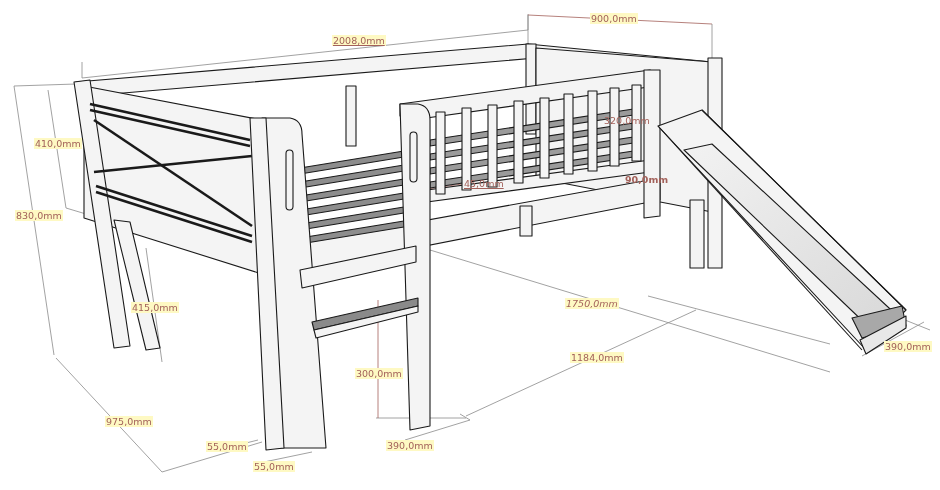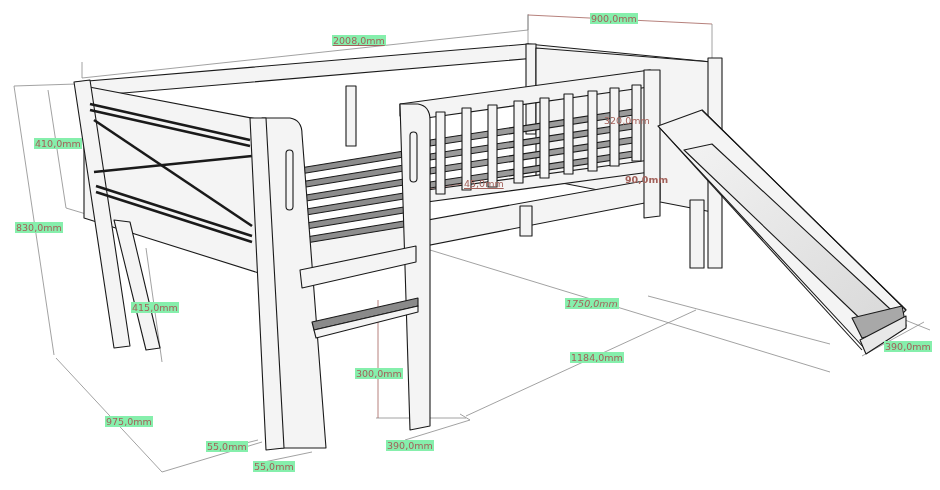--- a/index.html
+++ b/index.html
@@ -4,21 +4,21 @@
   <style>
     html, body { margin: 0; padding: 0; background: #ffffff; }
     body { width: 940px; height: 490px; overflow: hidden; position: relative; font-family: "Liberation Sans", sans-serif; }
     #stage { position: absolute; left: 0; top: 0; width: 940px; height: 490px; }
     svg { position: absolute; left: 0; top: 0; }
     .dim-label {
       position: absolute;
       font-family: "DejaVu Sans", sans-serif;
       font-size: 9.5px;
       color: #a3615a;
-      background: #86efac;
+      background: #fef9c3;
       padding: 0 1px;
       line-height: 11px;
       white-space: nowrap;
     }
     .dim-label.trans { background: transparent; }
   </style>
 </head>
 <body>
 
 <div id="stage">
@@ -158,21 +158,21 @@
       <polygon points="852,318 902,306 906,326 862,338" fill="#a8a8a8"></polygon>
       <line x1="658" y1="126" x2="862" y2="350" fill="none"></line>
       <line x1="702" y1="110" x2="906" y2="310" fill="none"></line>
       <polygon points="860,340 906,316 906,328 866,354" fill="#e8e8e8"></polygon>
     </g>
   </svg>
 
   <span class="dim-label" style="left:332px;top:35px;text-decoration:underline;">2008,0mm</span>
   <span class="dim-label" style="left:590px;top:13px;">900,0mm</span>
   <span class="dim-label" style="left:34px;top:138px;">410,0mm</span>
-  <span class="dim-label" style="left:15px;top:222px;text-align:right;">830,0mm</span>
+  <span class="dim-label" style="left:15px;top:210px;text-align:right;">830,0mm</span>
   <span class="dim-label trans" style="left:603px;top:115px;">320,0mm</span>
   <span class="dim-label trans" style="left:624px;top:174px;font-weight:bold;">90,0mm</span>
   <span class="dim-label trans" style="left:463px;top:178px;text-decoration:underline;">45,0mm</span>
   <span class="dim-label" style="left:131px;top:302px;text-align:center;">415,0mm</span>
   <span class="dim-label" style="left:565px;top:298px;font-style:italic;">1750,0mm</span>
   <span class="dim-label" style="left:884px;top:341px;">390,0mm</span>
   <span class="dim-label" style="left:570px;top:352px;">1184,0mm</span>
   <span class="dim-label" style="left:355px;top:368px;">300,0mm</span>
   <span class="dim-label" style="left:105px;top:416px;">975,0mm</span>
   <span class="dim-label" style="left:206px;top:441px;">55,0mm</span>

